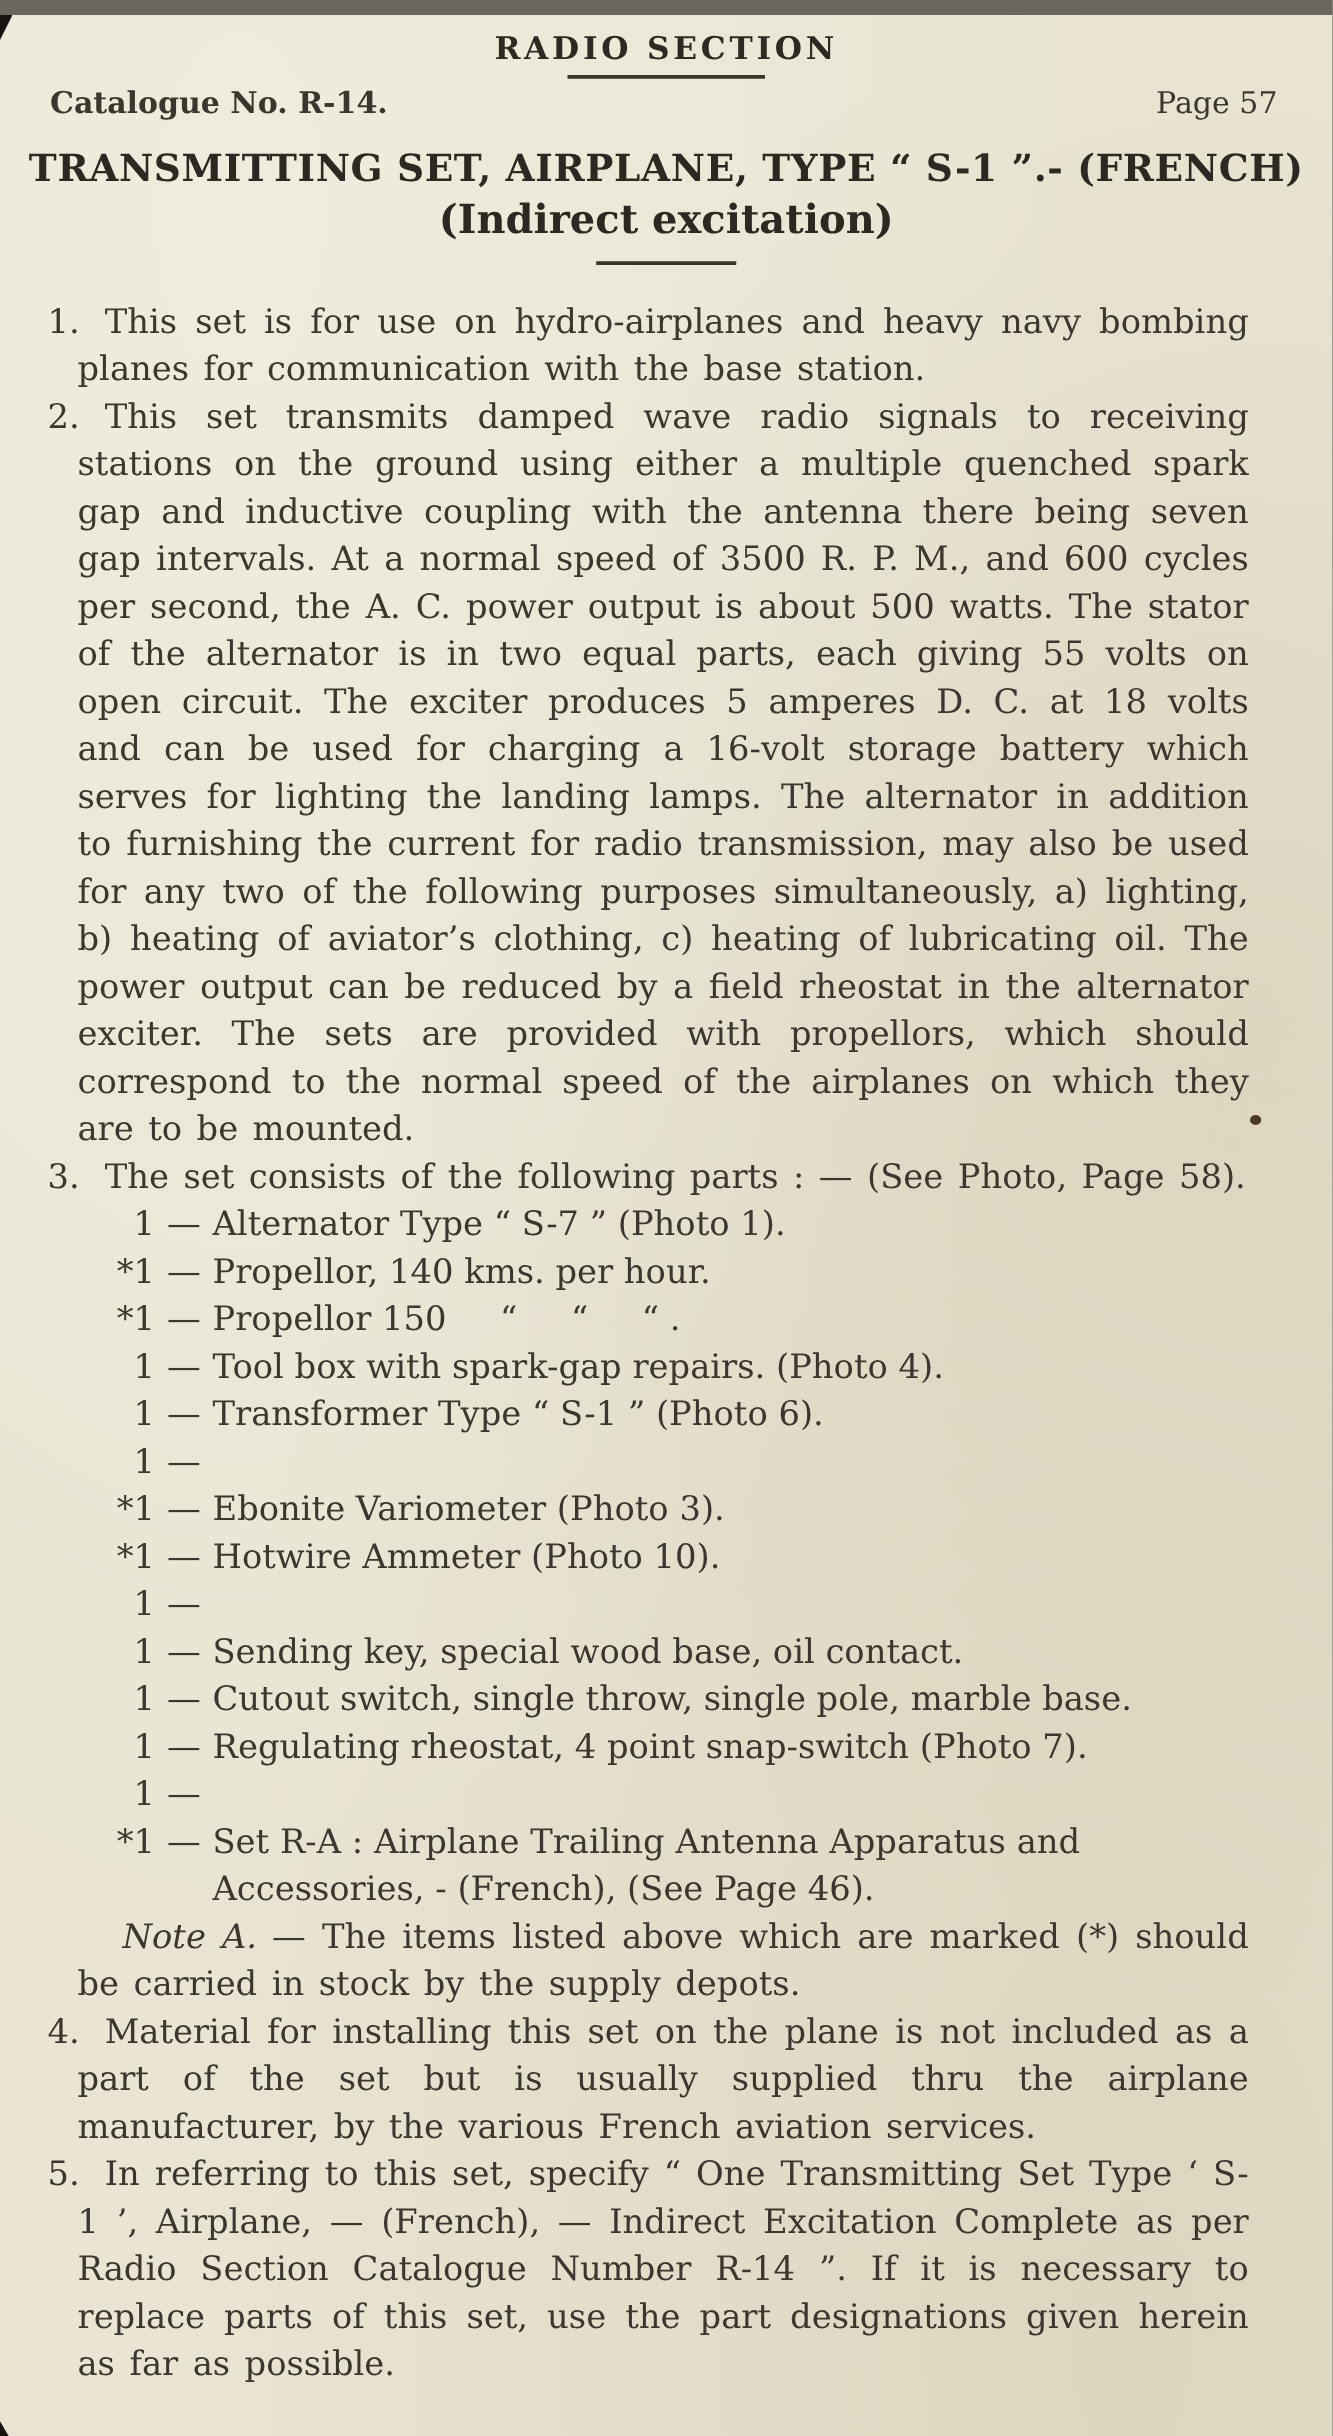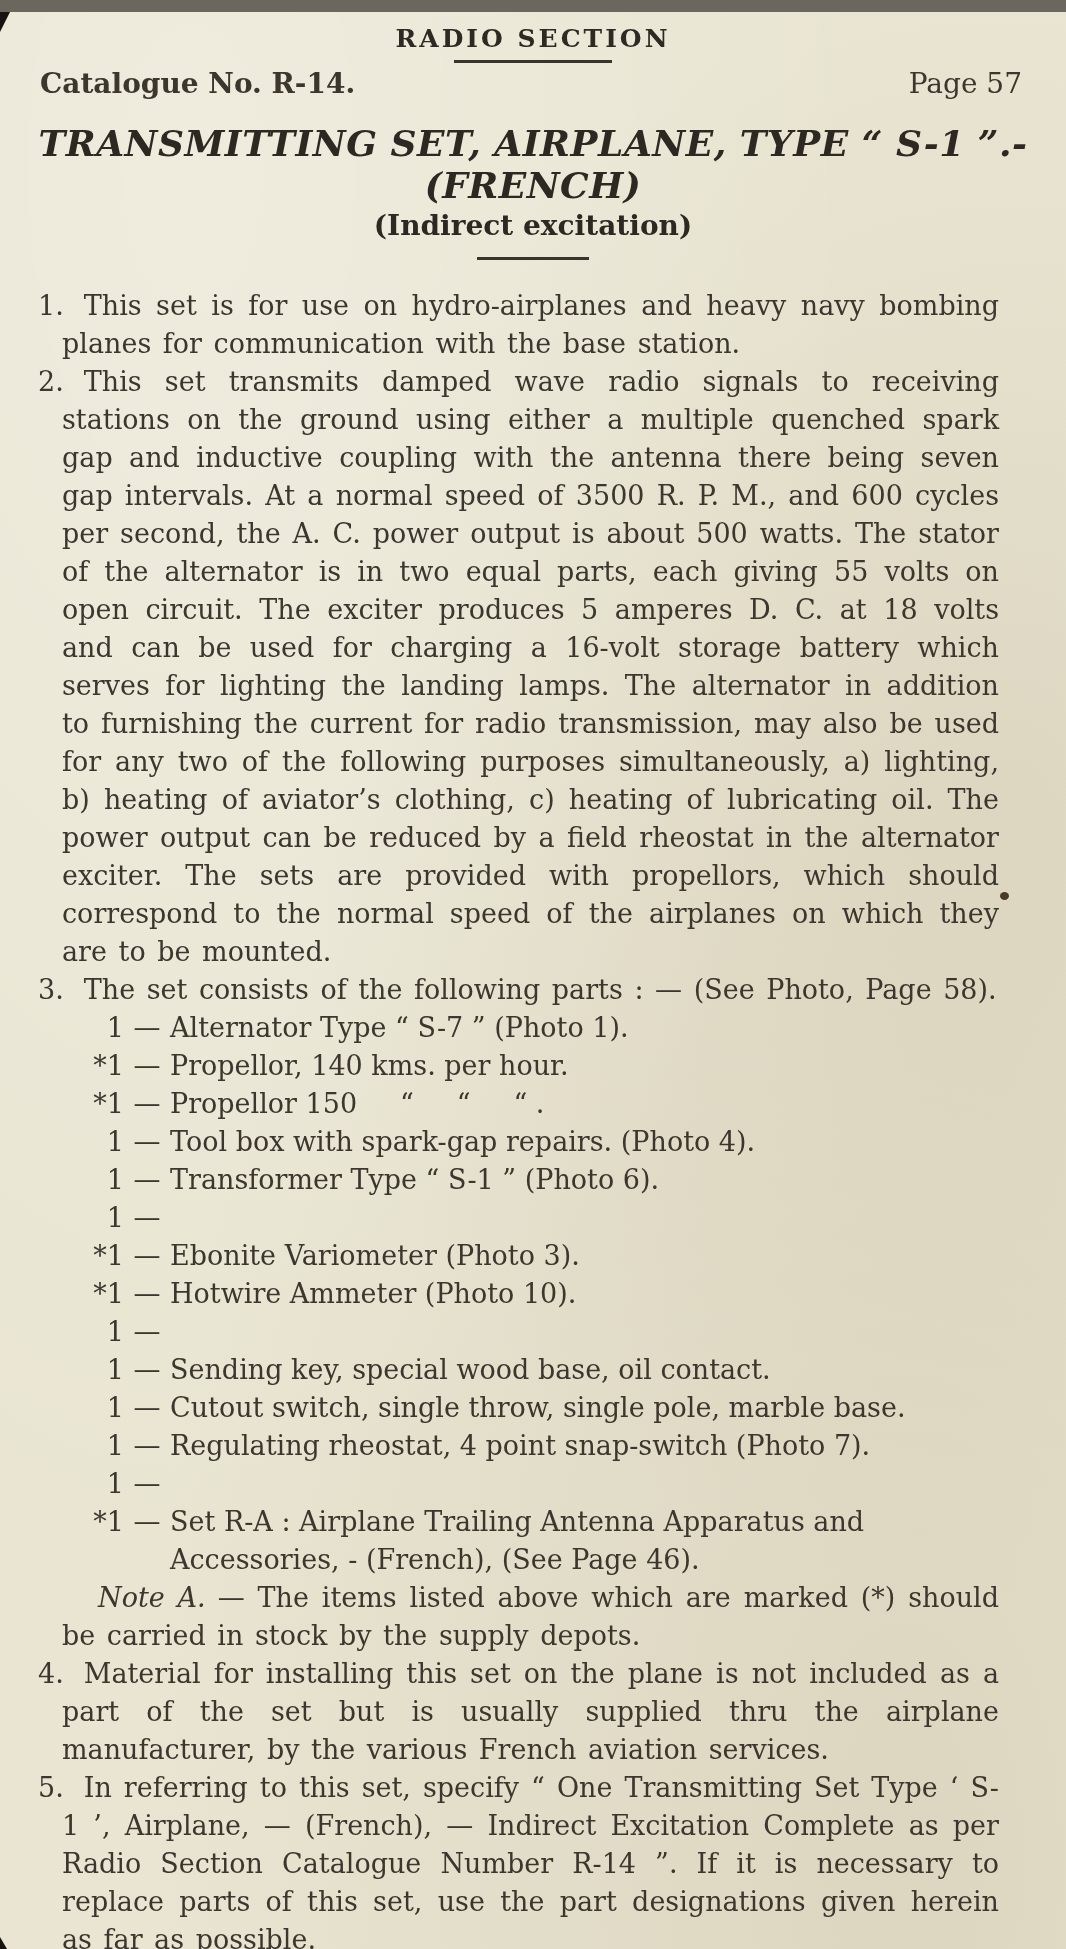--- a/index.html
+++ b/index.html
@@ -18,26 +18,26 @@
   }
   .rule { background:#3a352c; }
   header { padding-top:12px; }
   .section-title {
     text-align:center; font-weight:bold; font-size:25px;
     letter-spacing:3px; color:#2e2a23;
   }
   .header-rule { width:158px; height:3px; margin:7px auto 0; }
   .meta-row {
     display:flex; justify-content:space-between; align-items:baseline;
-    padding:4px 44px 0 40px; font-size:28px;
+    padding:4px 44px 0 40px; font-size:24px;
   }
   .catalogue { font-weight:bold; }
   .doc-title { margin-top:22px; text-align:center; color:#2d2922; }
-  .t1 { font-size:36px; font-weight:bold; letter-spacing:0.5px;font-style:italic; }
-  .t2 { font-size:28px; font-weight:bold; margin-top:3px; }
+  .t1 { font-size:30px; font-weight:bold; letter-spacing:0.5px; }
+  .t2 { font-size:32px; font-weight:bold; margin-top:3px; }
   .title-rule { width:112px; height:3px; margin:15px auto 0; }
   .content {
     margin-top:27px; padding:0 67px 0 38px;
     font-size:27px; line-height:38px;
   }
   .para {
     margin:0; text-align:justify;
     padding-left:24px; text-indent:-24px;
     word-spacing:3px;
   }

